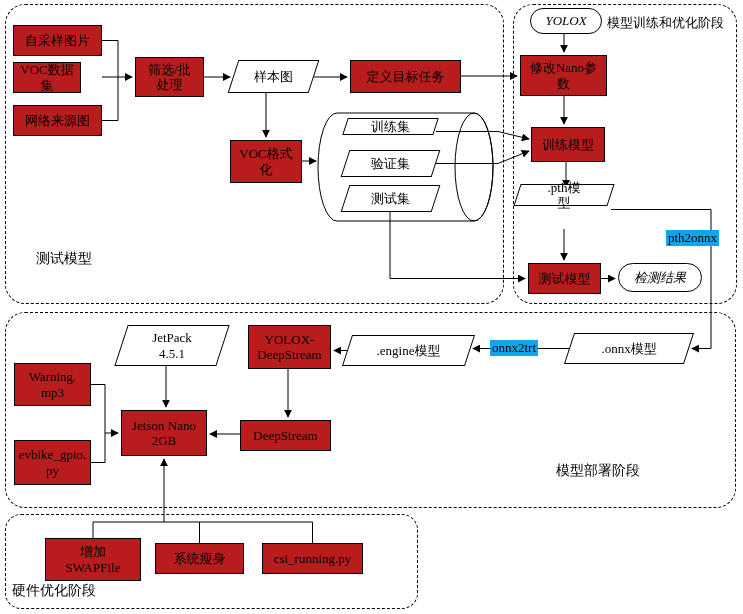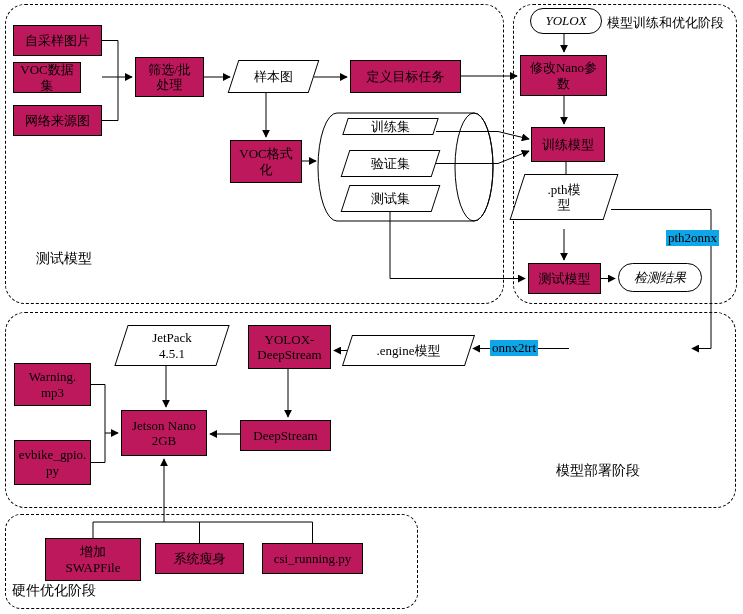--- a/index.html
+++ b/index.html
@@ -3,21 +3,21 @@
 <meta charset="utf-8">
 <style>
   * { margin:0; padding:0; box-sizing:border-box; }
   html,body { background:#fff; }
   .canvas { position:relative; width:743px; height:614px; background:#fff;
             font-family:"Liberation Serif","DejaVu Serif",serif; color:#000; overflow:hidden; }
   .region { position:absolute; border:1px dashed #000; z-index:0; }
   svg.wires { position:absolute; left:0; top:0; z-index:0; }
   .node { position:absolute; display:flex; align-items:center; justify-content:center;
           text-align:center; font-size:13px; line-height:1.18; white-space:pre-line; z-index:1; }
-  .box { border:1px solid #000; background:#be185d; }
+  .box { border:1px solid #000; background:#b91c1c; }
   .stadium { border:1px solid #000; background:#fff; border-radius:999px;font-style:italic; }
   .para { isolation:isolate; }
   .para::before { content:""; position:absolute; inset:0; border:1px solid #000;
                   background:#fff; transform:skewX(-18deg); z-index:-1; }
   .rlabel { position:absolute; font-size:14px; z-index:1; white-space:nowrap; }
   .rlabel.small { font-size:13px; }
   .elabel { position:absolute; font-size:13px; background:#0ea5e9; padding:0 2px; z-index:2; white-space:nowrap; }
 </style>
 </head>
 <body>
@@ -103,26 +103,27 @@
   <div class="node para" style="left:345px;top:118px;width:91px;height:17px">训练集</div>
   <div class="node para" style="left:345px;top:150px;width:91px;height:27px">验证集</div>
   <div class="node para" style="left:345px;top:185px;width:91px;height:27px">测试集</div>
   <div class="rlabel" style="left:36px;top:250px">测试模型</div>
 
   <div class="node stadium" style="left:530px;top:8px;width:72px;height:26px">YOLOX</div>
   <div class="rlabel small" style="left:607px;top:14px">模型训练和优化阶段</div>
   <div class="node box" style="left:520px;top:55px;width:87px;height:41px">修改Nano参
 数</div>
   <div class="node box" style="left:531px;top:127px;width:74px;height:35px">训练模型</div>
-  <div class="node para" style="left:517px;top:174px;width:94px;height:46px">.pth模
+  <div class="node para" style="left:517px;top:184px;width:94px;height:22px">.pth模
 型</div>
   <div class="node box" style="left:528px;top:263px;width:73px;height:31px">测试模型</div>
   <div class="node stadium" style="left:618px;top:263px;width:84px;height:29px">检测结果</div>
   <div class="elabel" style="left:666px;top:230px">pth2onnx</div>
 
+  <div class="node para" style="left:569px;top:333px;width:120px;height:31px">.onnx模型</div>
   <div class="elabel" style="left:490px;top:340px">onnx2trt</div>
   <div class="node para" style="left:347px;top:335px;width:123px;height:31px">.engine模型</div>
   <div class="node box" style="left:248px;top:325px;width:83px;height:44px">YOLOX-
 DeepStream</div>
   <div class="node para" style="left:121px;top:325px;width:102px;height:41px">JetPack
 4.5.1</div>
   <div class="node box" style="left:121px;top:410px;width:86px;height:46px">Jetson Nano
 2GB</div>
   <div class="node box" style="left:240px;top:420px;width:91px;height:31px">DeepStream</div>
   <div class="node box" style="left:14px;top:363px;width:77px;height:43px">Warning.

